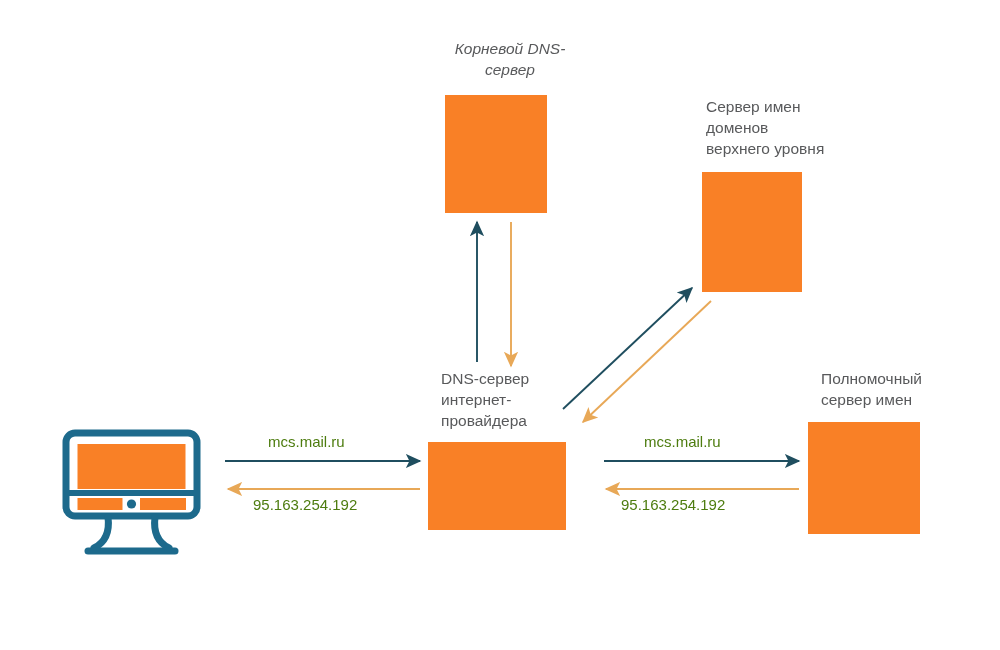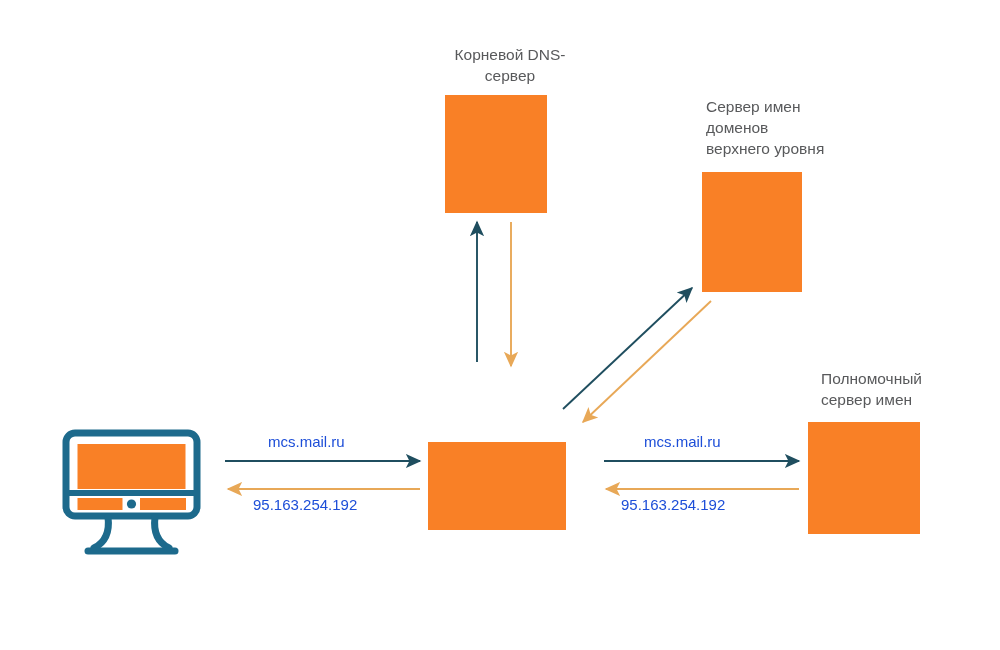--- a/index.html
+++ b/index.html
@@ -22,21 +22,21 @@
   .node-label {
     position: absolute;
     color: #58595b;
     font-size: 15.5px;
     line-height: 21px;
     white-space: pre-line;
     font-family: "Liberation Sans", sans-serif;
   }
   .edge-label {
     position: absolute;
-    color: #1d4ed8;
+    color: #4d7c0f;
     font-size: 15px;
     line-height: 18px;
     white-space: nowrap;
     font-family: "Liberation Sans", sans-serif;
   }
   #svg-layer {
     position: absolute;
     left: 0;
     top: 0;
     width: 1000px;
@@ -89,27 +89,30 @@
   </svg>
 
   <div class="node-box" style="left:445px; top:95px; width:102px; height:118px;"></div>
 
   <div class="node-box" style="left:702px; top:172px; width:100px; height:120px;"></div>
 
   <div class="node-box" style="left:428px; top:442px; width:138px; height:88px;"></div>
 
   <div class="node-box" style="left:808px; top:422px; width:112px; height:112px;"></div>
 
-  <div class="node-label label-center" style="left:430px; top:44px; width:160px;">Корневой DNS-
+  <div class="node-label label-center" style="left:430px; top:38px; width:160px;font-style:italic;">Корневой DNS-
 сервер</div>
 
   <div class="node-label" style="left:706px; top:96px; width:180px;">Сервер имен
 доменов
 верхнего уровня</div>
 
+  <div class="node-label" style="left:441px; top:368px; width:150px;">DNS-сервер
+интернет-
+провайдера</div>
 
   <div class="node-label" style="left:812px; top:368px; width:160px;margin-left:9px;">Полномочный
 сервер имен</div>
 
   <div class="edge-label" style="left:268px; top:433px;">mcs.mail.ru</div>
 
   <div class="edge-label" style="left:253px; top:496px;">95.163.254.192</div>
 
   <div class="edge-label" style="left:644px; top:433px;">mcs.mail.ru</div>
 

